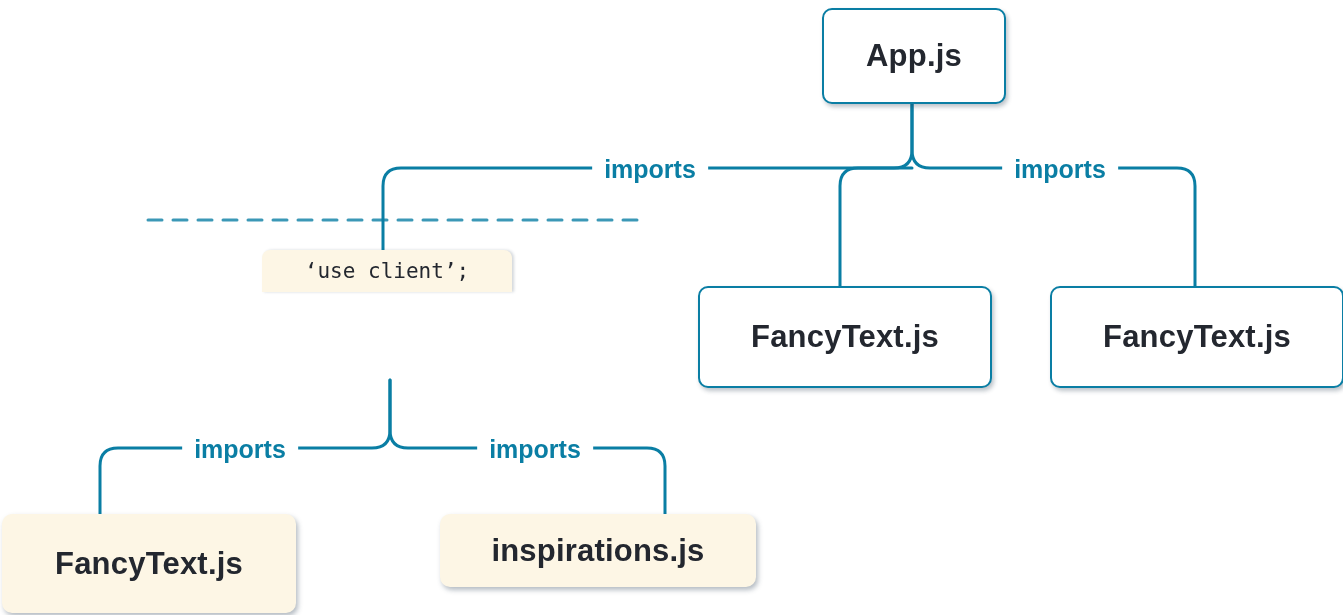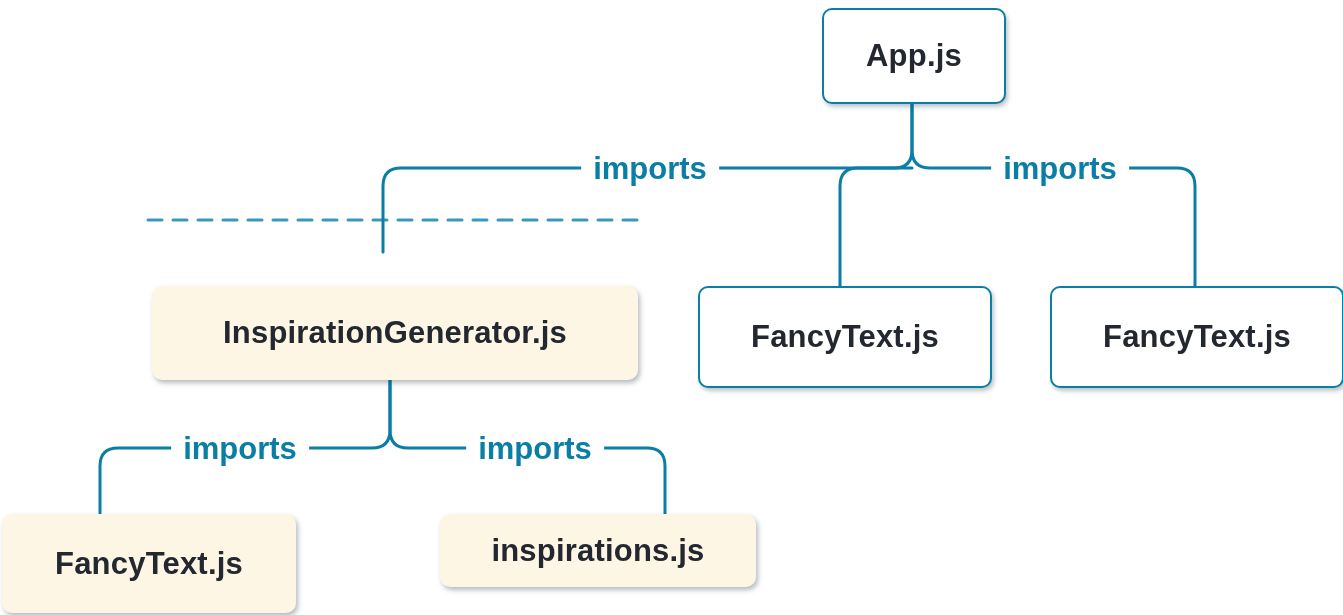--- a/index.html
+++ b/index.html
@@ -47,21 +47,21 @@
     font-family:"DejaVu Sans Mono","Liberation Mono",monospace;
     font-size:21px;color:var(--text);
     z-index:2;
     box-shadow:2px 0 3px rgba(40,60,80,.2);
   }
   .edge-label{
     position:absolute;
     transform:translate(-50%,-50%);
     background:var(--background);
     color:var(--line);
-    font-weight:700;font-size:31px;
+    font-weight:700;font-size:25px;
     padding:0 12px;
     z-index:2;
     white-space:nowrap;
   }
   
   .n-app{left:822px;top:8px;width:180px;height:92px;}
   .n-fancy-top{left:698px;top:286px;width:290px;height:98px;}
   .n-copyright{left:1050px;top:286px;width:290px;height:98px;}
   .n-inspiration{left:152px;top:286px;width:486px;height:94px;}
   .n-fancy-bottom{left:2px;top:514px;width:294px;height:99px;}
@@ -84,24 +84,24 @@
     <path d="M 390 380 L 390 430 Q 390 448 372 448 L 118 448 Q 100 448 100 466 L 100 514"></path>
     <path d="M 390 380 L 390 430 Q 390 448 408 448 L 647 448 Q 665 448 665 466 L 665 514"></path>
     <path class="dashed" d="M 148 220 L 638 220"></path>
   </svg>
 
   <div class="edge-label el-1">imports</div>
   <div class="edge-label el-2">imports</div>
   <div class="edge-label el-3">imports</div>
   <div class="edge-label el-4">imports</div>
 
+  <div class="directive">‘use client’;</div>
 
   <div class="node server n-app">App.js</div>
 
-  <div class="node client n-inspiration">InspirationGenerator.js</div>
 
   <div class="node server n-fancy-top">FancyText.js</div>
 
   <div class="node server n-copyright">FancyText.js</div>
 
   <div class="node client n-fancy-bottom">FancyText.js</div>
 
   <div class="node client n-inspirations">inspirations.js</div>
 
 </div>

